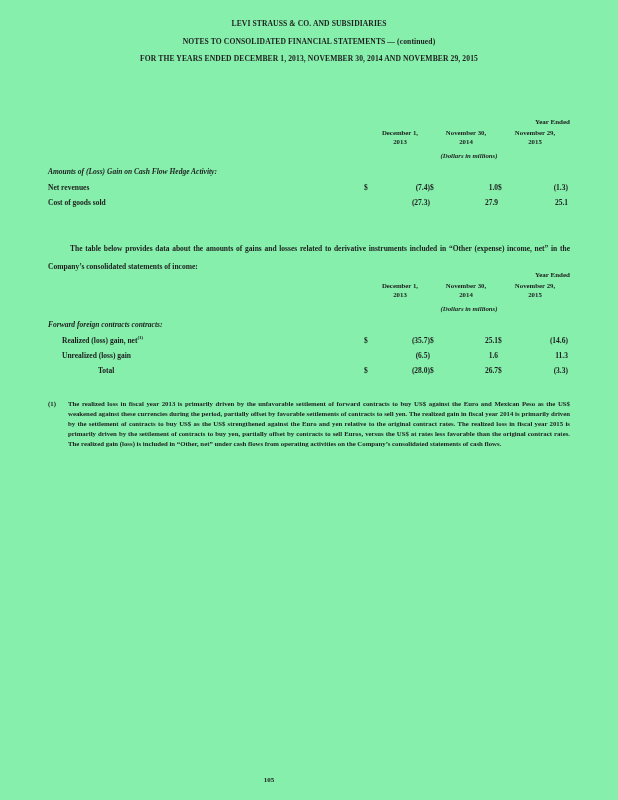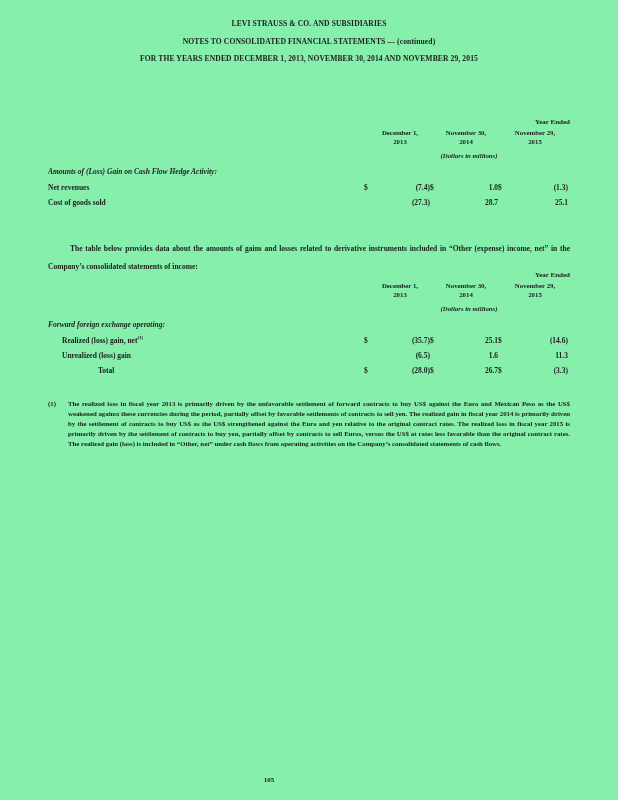--- a/index.html
+++ b/index.html
@@ -78,21 +78,21 @@
       <div class="cur">$</div>
       <div class="num">1.0</div>
       <div class="cur">$</div>
       <div class="num">(1.3)</div>
     </div>
     <div class="trow">
       <div class="lbl">Cost of goods sold</div>
       <div class="cur"></div>
       <div class="num">(27.3)</div>
       <div class="cur"></div>
-      <div class="num">28.7</div>
+      <div class="num">27.9</div>
       <div class="cur"></div>
       <div class="num">25.1</div>
     </div>
   </div>
 
   <div class="para"><span class="indent"></span><span>The table below provides data about the amounts of gains and losses related to derivative instruments included in “Other (expense) income, net” in the Company’s consolidated statements of income:</span></div>
 
   <div class="tbl" style="top:271px;">
     <div class="numarea year-ended">Year Ended</div>
     <div class="dates">
@@ -103,21 +103,21 @@
       <div class="datecell dc2">
         <div>November 30,</div>
         <div>2014</div>
       </div>
       <div class="datecell dc3">
         <div>November 29,</div>
         <div>2015</div>
       </div>
     </div>
     <div class="units">(Dollars in millions)</div>
-    <div class="section">Forward foreign exchange operating:</div>
+    <div class="section">Forward foreign contracts contracts:</div>
 
     <div class="trow">
       <div class="lbl ind1"><span>Realized (loss) gain, net</span><sup>(1)</sup></div>
       <div class="cur">$</div>
       <div class="num">(35.7)</div>
       <div class="cur">$</div>
       <div class="num">25.1</div>
       <div class="cur">$</div>
       <div class="num">(14.6)</div>
     </div>

